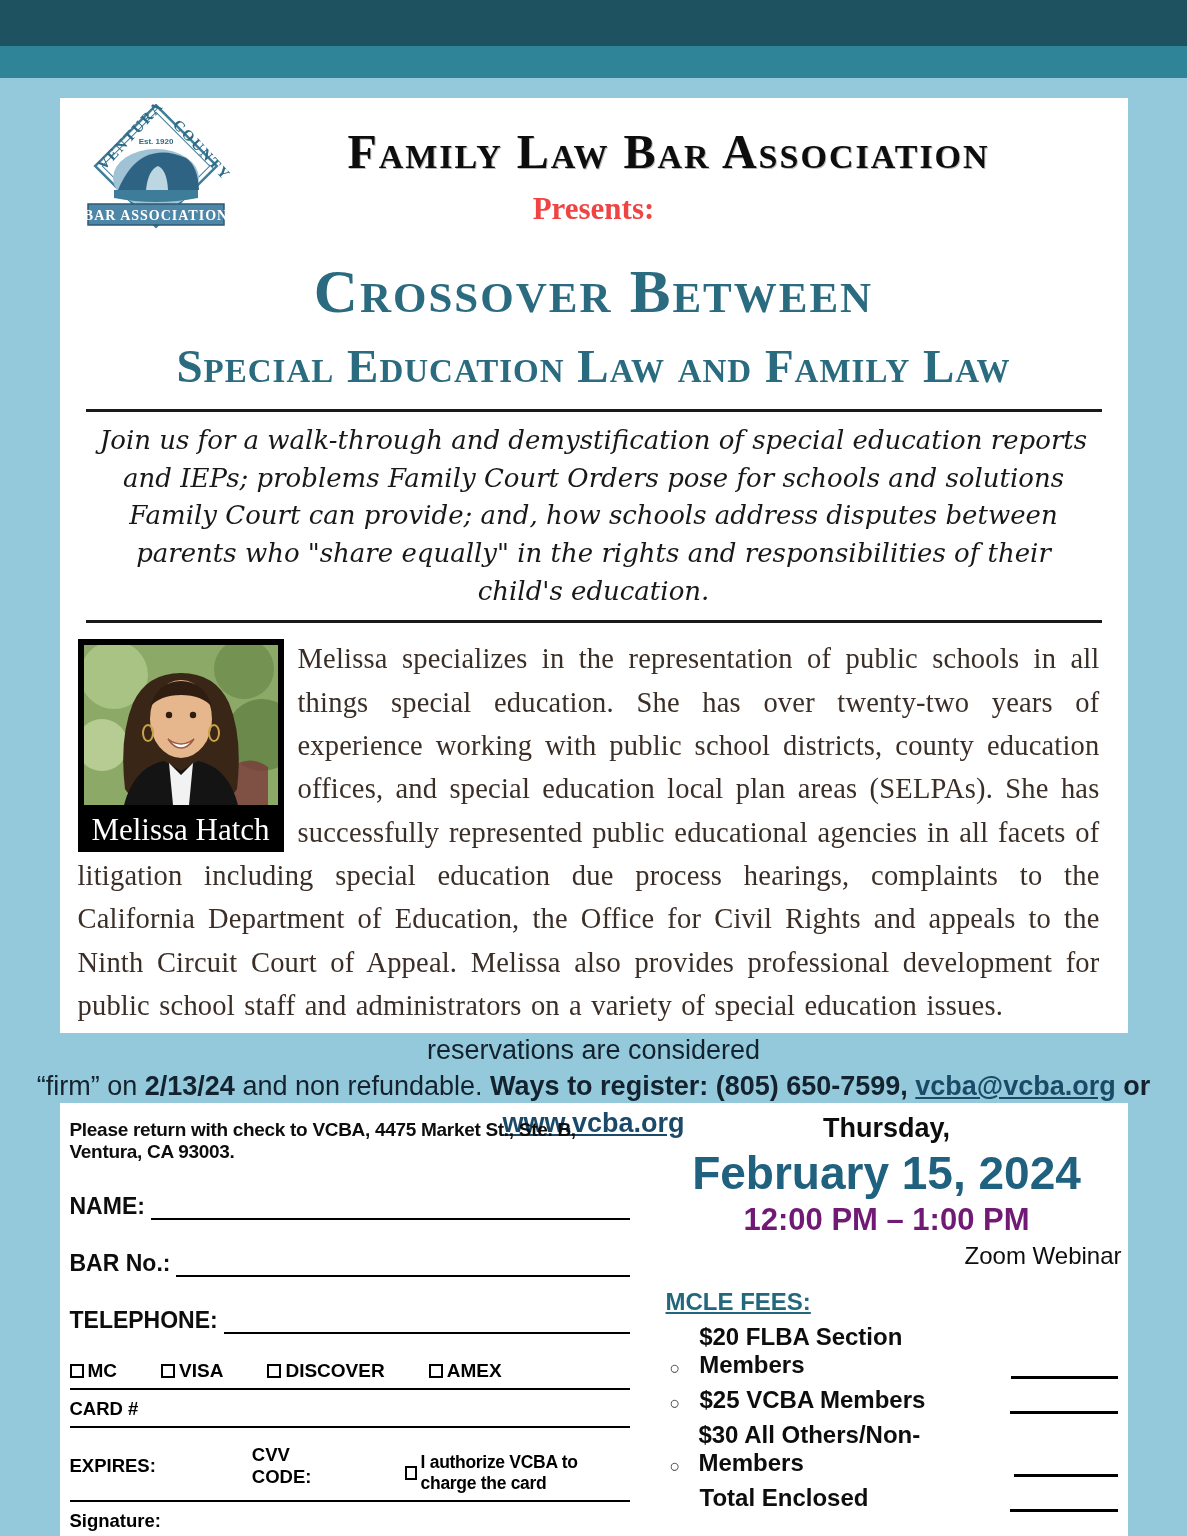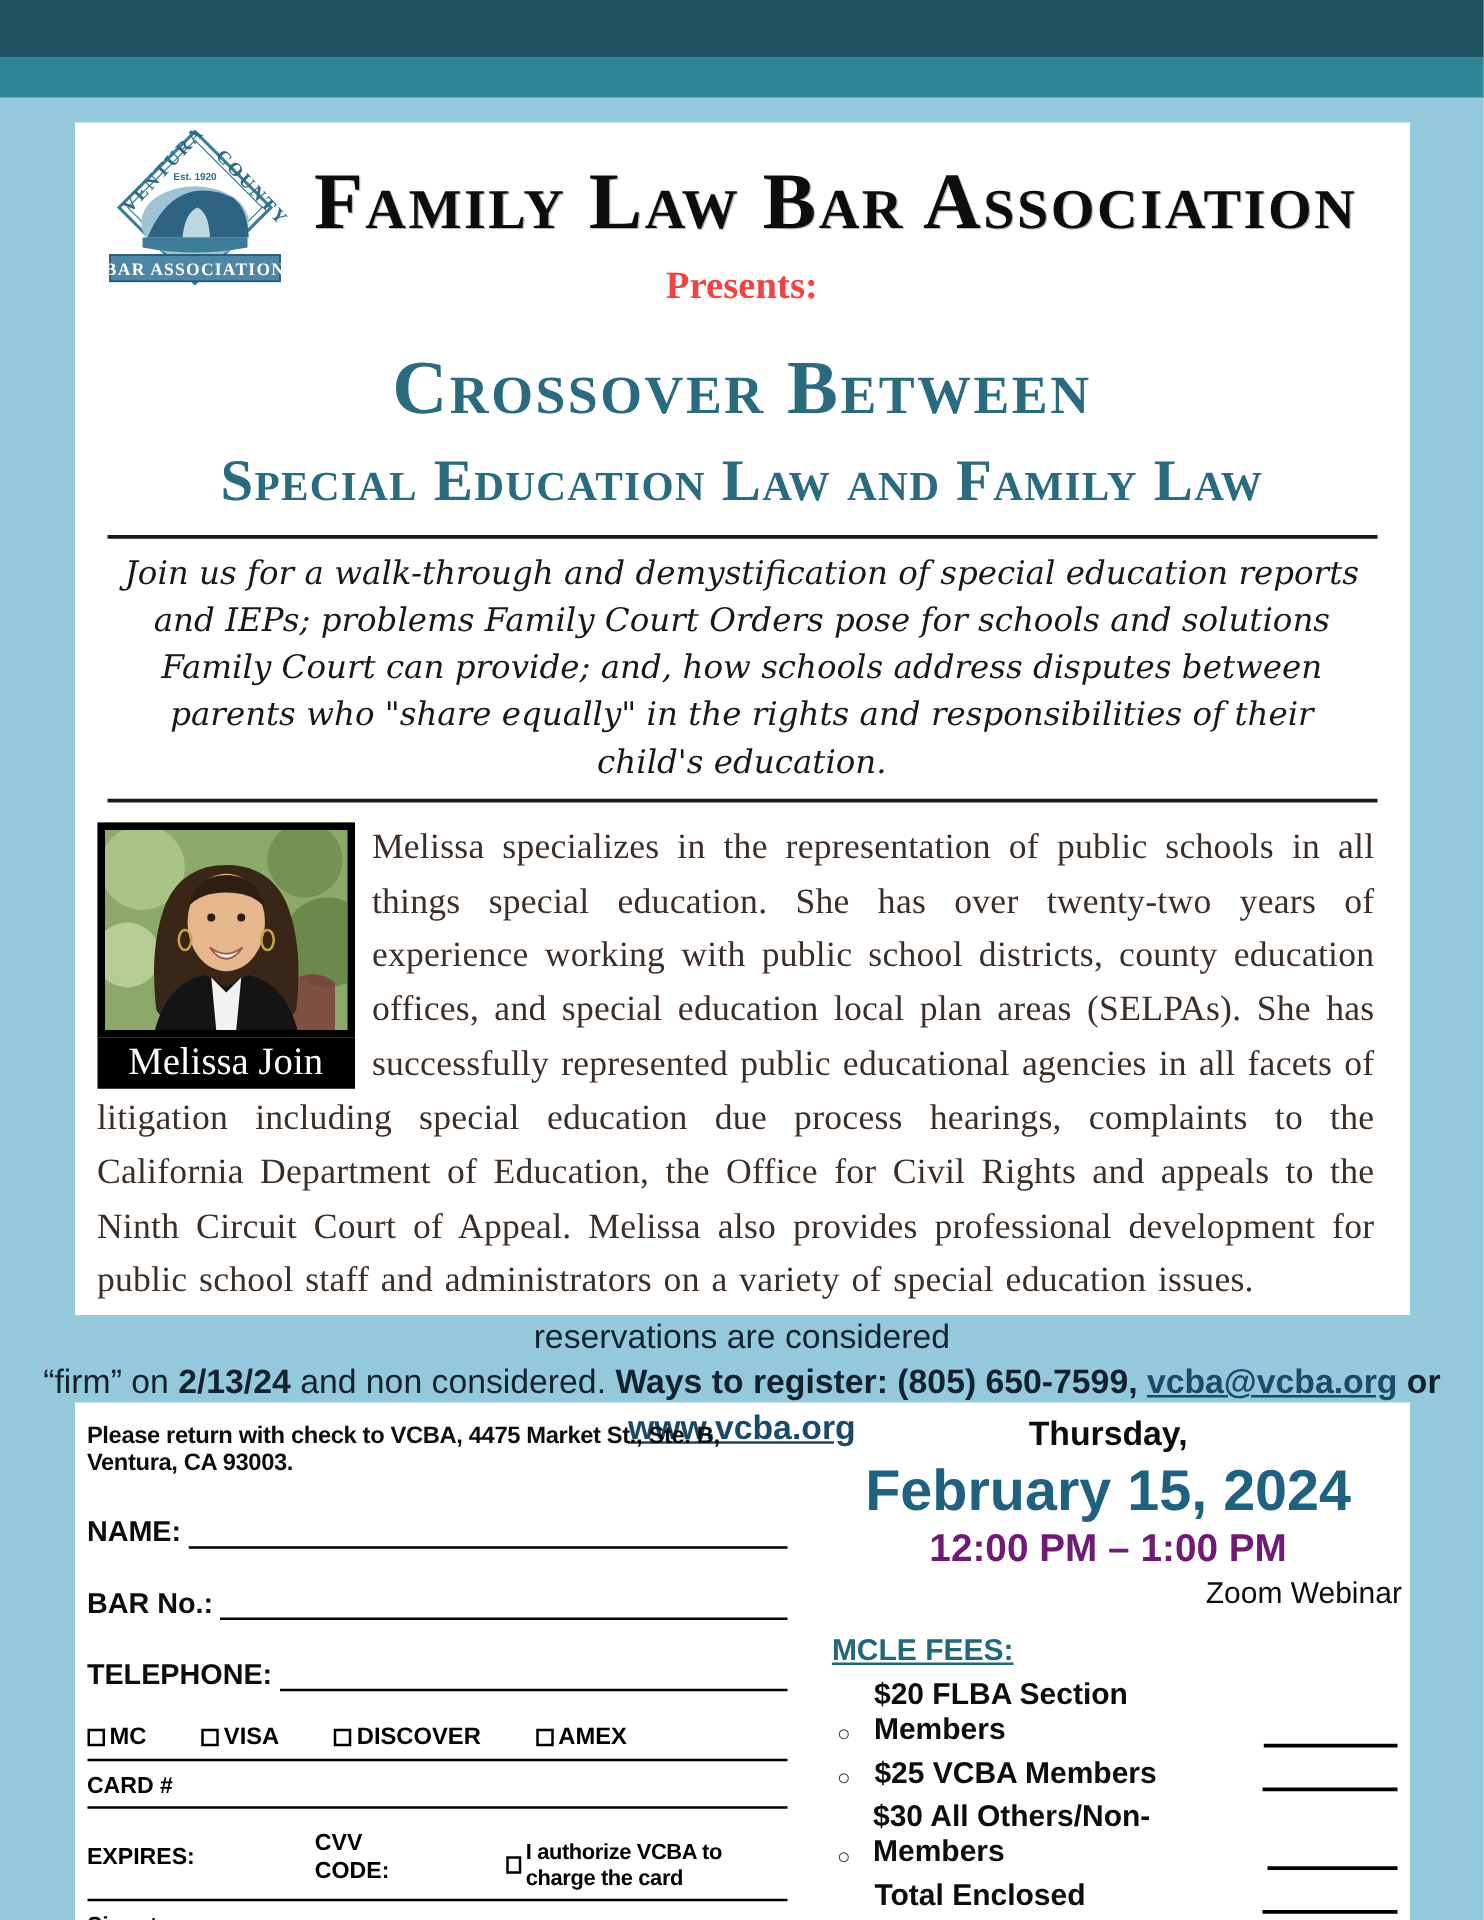--- a/index.html
+++ b/index.html
@@ -14,21 +14,21 @@
   
   .page { width: 1068px; margin: 0 auto; background: #ffffff; }
   .page-top { min-height: 822px; position: relative; padding: 4px 0 6px 0; }
   .page-bottom { height: 462px; padding: 6px 0 0 0; }
 
   
   .logo-wrap { position: absolute; left: 14px; top: 6px; width: 164px; height: 130px; }
   .org-title {
     margin: 22px 0 0 150px; text-align: center;
     font-family: "Liberation Serif", serif; font-variant: small-caps;
-    font-size: 64px; font-weight: 700; letter-spacing: 2px; color: #0d0d0d;
+    font-size: 48px; font-weight: 700; letter-spacing: 2px; color: #0d0d0d;
     text-shadow: 1px 1px 0 #bbb;
   }
   .presents {
     text-align: center; font-family: "Liberation Serif", serif; 
     font-size: 31px; font-weight: 600; color: #ef4444; margin-top: 12px;
   }
 
   
   .title1 {
     margin-top: 30px; text-align: center; color: #2A6B80;
@@ -157,30 +157,30 @@
           <path d="M66 62 q8 -26 31 -26 q23 0 31 26 q-10 -12 -31 -12 q-21 0 -31 12 Z" fill="#2E1D10"></path>
           <circle cx="85" cy="70" r="3.2" fill="#2E1D10"></circle>
           <circle cx="109" cy="70" r="3.2" fill="#2E1D10"></circle>
           <path d="M84 94 q13 10 26 0 q-6 9 -13 9 q-7 0 -13 -9 Z" fill="#fff" stroke="#9C5B45" stroke-width="1.5"></path>
           <ellipse cx="64" cy="88" rx="5" ry="8" fill="none" stroke="#C9A24A" stroke-width="2"></ellipse>
           <ellipse cx="130" cy="88" rx="5" ry="8" fill="none" stroke="#C9A24A" stroke-width="2"></ellipse>
           <path d="M40 160 q10 -38 40 -44 l17 10 l17 -10 q30 6 40 44 Z" fill="#141414"></path>
           <path d="M85 118 l12 12 l12 -12 l-4 42 h-16 Z" fill="#f2f2f2"></path>
         </svg>
       </div>
-      <div class="speaker-caption">Melissa Join</div>
+      <div class="speaker-caption">Melissa Hatch</div>
     </div>
     <div class="bio-text">Melissa specializes in the representation of public schools in all things special education. She has over twenty-two years of experience working with public school districts, county education offices, and special education local plan areas (SELPAs). She has successfully represented public educational agencies in all facets of litigation including special education due process hearings, complaints to the California Department of Education, the Office for Civil Rights and appeals to the Ninth Circuit Court of Appeal. Melissa also provides professional development for public school staff and administrators on a variety of special education issues.</div>
   </div>
 </div>
 
 <div class="return-banner">
   <div>Please return with check to VCBA, 4475 Market Street, Suite B, Ventura, CA 93003.  All reservations are considered</div>
   <div>
-    <span>“firm” on </span><b>2/13/24</b><span> and non considered. </span><b>Ways to register: (805) 650-7599, </b><a>vcba@vcba.org</a><b> or </b><a>www.vcba.org</a>
+    <span>“firm” on </span><b>2/13/24</b><span> and non refundable. </span><b>Ways to register: (805) 650-7599, </b><a>vcba@vcba.org</a><b> or </b><a>www.vcba.org</a>
   </div>
 </div>
 
 <div class="page page-bottom">
   <div class="lower-flex">
 
     <div class="form-col">
       <div class="form-header">Please return with check to VCBA, 4475 Market St., Ste. B, Ventura, CA 93003.</div>
 
       <div class="field-row">

